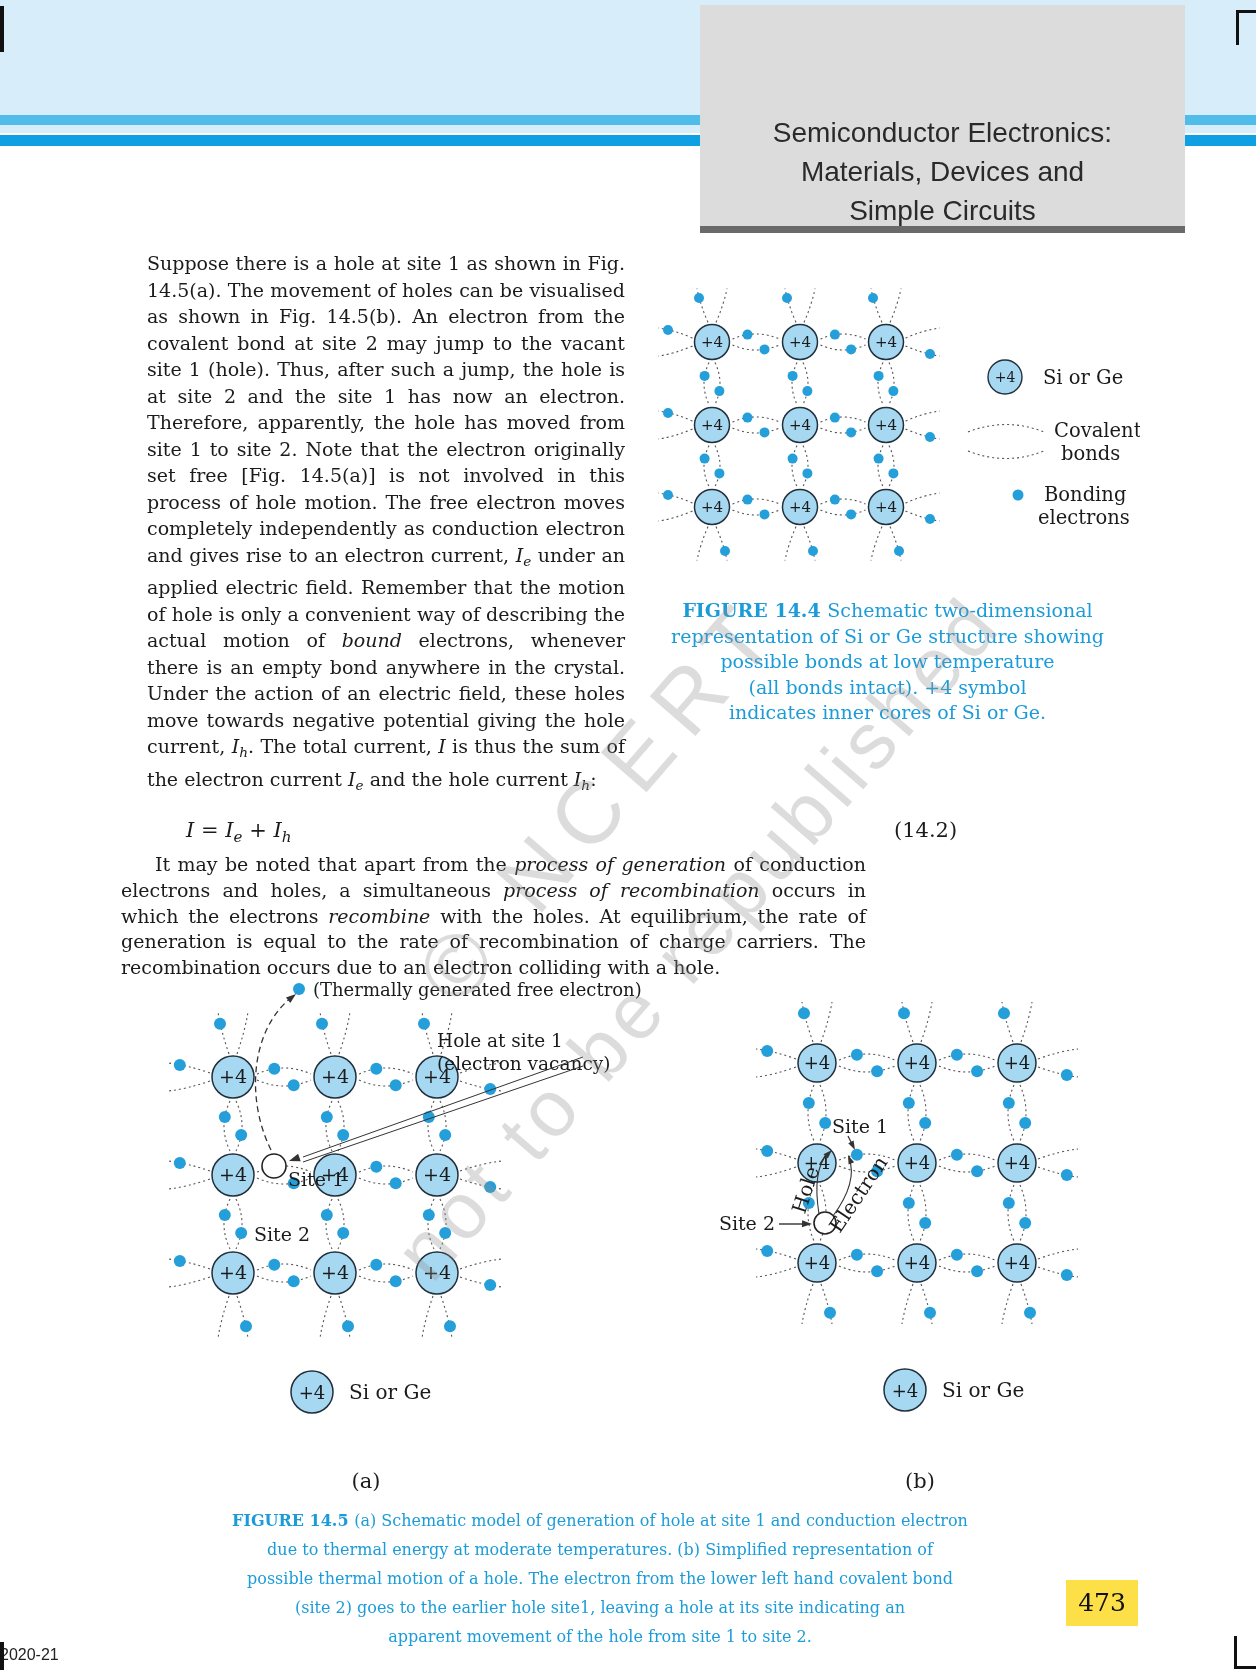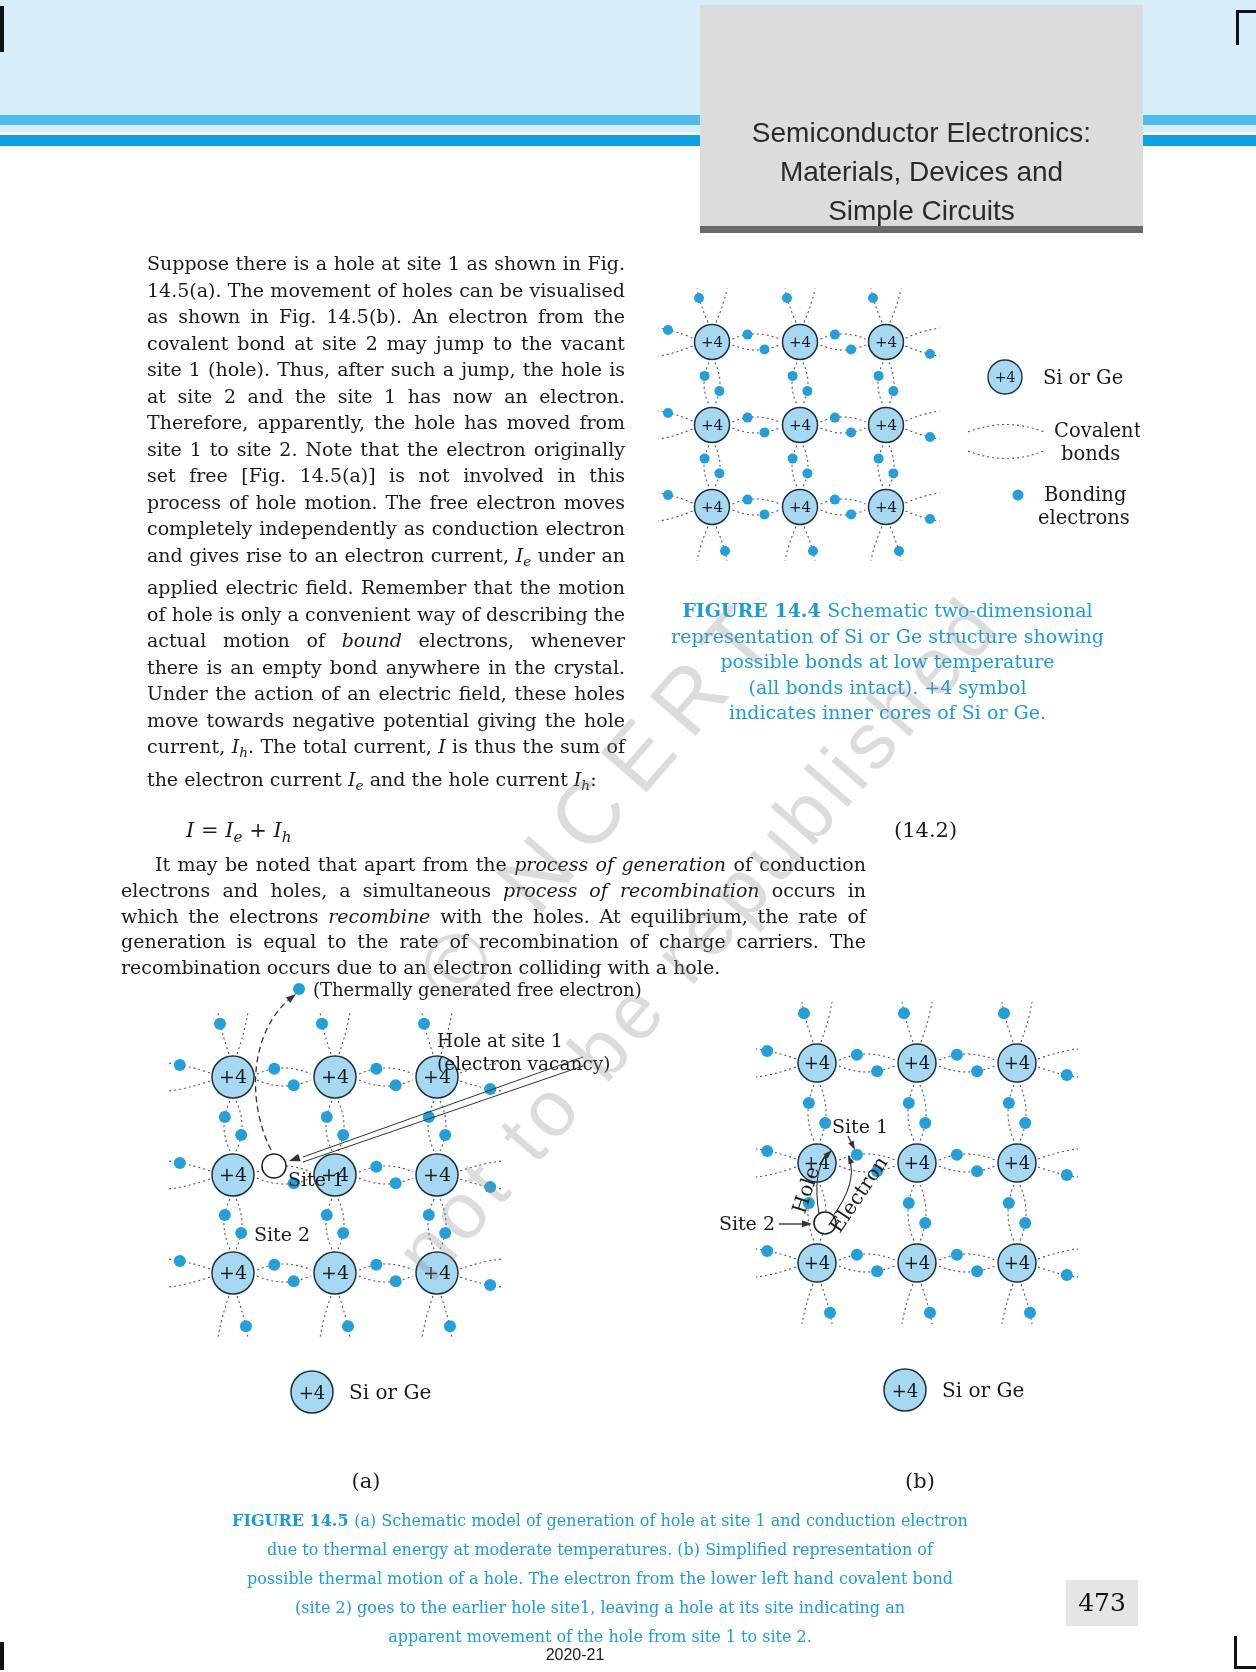--- a/index.html
+++ b/index.html
@@ -2,21 +2,21 @@
 <html><head>
 <meta charset="utf-8">
 <style>
   html,body{margin:0;padding:0;background:#fff;}
   .page{position:relative;width:1256px;height:1672px;background:#ffffff;overflow:hidden;
         font-family:"DejaVu Serif",serif;color:#1b1b1b;}
   
   .band{position:absolute;left:0;top:0;width:1256px;height:133px;}
   .stripe1{position:absolute;left:0;top:115px;width:1256px;height:10px;}
   .stripe2{position:absolute;left:0;top:135px;width:1256px;height:11px;}
-  .title-box{position:absolute;left:700px;top:5px;width:443px;height:228px;}
+  .title-box{position:absolute;left:700px;top:5px;width:485px;height:228px;}
   .title-bar{position:absolute;left:0;bottom:0;width:100%;height:7px;}
   .title-text{position:absolute;left:0;top:108px;width:100%;text-align:center;
       font-family:"Liberation Sans",sans-serif;font-size:28px;line-height:39px;color:#2a2a2a;}
   
   .para1{position:absolute;left:135px;top:250px;width:478px;font-size:19px;line-height:26.5px;text-align:justify;margin-left:12px;}
   .eq-row{position:absolute;left:170px;top:818px;width:790px;font-size:21px;margin-left:16px;}
   .eq-num{position:absolute;left:708px;top:0;}
   .para2{position:absolute;left:121px;top:852px;width:745px;font-size:19px;line-height:25.8px;text-align:justify;text-indent:34px;}
   .seg-i{font-style:italic;}
   .seg-b{font-weight:bold;}
@@ -24,21 +24,21 @@
   
   .fig144-svg{position:absolute;left:640px;top:245px;}
   .fig144-caption{position:absolute;left:640px;top:598px;width:495px;text-align:center;
       font-size:19px;line-height:25.5px;}
   .fig145-svg{position:absolute;left:0;top:900px;}
   .fig145-caption{position:absolute;left:150px;top:1506px;width:900px;text-align:center;
       font-size:16px;line-height:29px;}
   
   .pagenum{position:absolute;left:1066px;top:1580px;width:72px;height:46px;text-align:center;
       line-height:46px;font-size:25px;color:#111;}
-  .footer-year{position:absolute;left:0;top:1646px;width:1150px;text-align:center;
+  .footer-year{position:absolute;left:0;top:1646px;width:1150px;text-align:left;
       font-family:"Liberation Sans",sans-serif;font-size:16px;color:#222;}
   
   .wm{position:absolute;pointer-events:none;font-family:"Liberation Sans",sans-serif;
       color:#8f8f8f;opacity:0.30;white-space:nowrap;transform-origin:center;}
   .wm1{left:600px;top:800px;font-size:88px;letter-spacing:16px;transform:translate(-50%,-50%) rotate(-49deg);}
   .wm2{left:698px;top:938px;font-size:80px;letter-spacing:6px;transform:translate(-50%,-50%) rotate(-49deg);}
   
   .crop-tl{position:absolute;left:0;top:6px;width:4px;height:46px;background:#111;}
   .crop-tr{position:absolute;left:1236px;top:10px;width:20px;height:32px;border-left:3px solid #111;border-top:3px solid #111;}
   .crop-br{position:absolute;left:1234px;top:1636px;width:22px;height:30px;border-left:3px solid #111;border-bottom:3px solid #111;}
@@ -450,21 +450,21 @@
         <text x="864" y="298" font-size="20" fill="#1b1b1b" text-anchor="middle" transform="rotate(-56,864,298)">Electron</text>
         <circle cx="905" cy="490" r="21" fill="#a7d8f2" stroke="#22303c" stroke-width="1.5"></circle>
         <text x="905" y="497" font-size="18" fill="#1b1b1b" text-anchor="middle">+4</text>
         <text x="942" y="497" font-size="20" fill="#1b1b1b" text-anchor="start">Si or Ge</text>
         <text x="920" y="588" font-size="21" fill="#1b1b1b" text-anchor="middle">(b)</text>
       </g>
     </svg>
 
   <div class="fig145-caption" style="color: rgb(27, 156, 217);"><span class="seg-b">FIGURE 14.5 </span><span>(a) Schematic model of generation of hole at site 1 and conduction electron</span><br><span>due to thermal energy at moderate temperatures. (b) Simplified representation of</span><br><span>possible thermal motion of a hole. The electron from the lower left hand covalent bond</span><br><span>(site 2) goes to the earlier hole site1, leaving a hole at its site indicating an</span><br><span>apparent movement of the hole from site 1 to site 2.</span></div>
 
-  <div class="pagenum" style="background: #e5e5e5;">473</div>
+  <div class="pagenum" style="background: #fde047;">473</div>
   <div class="footer-year">2020-21</div>
 
   <div class="wm wm1">© NCERT</div>
   <div class="wm wm2">not to be republished</div>
 
   <div class="crop-tl"></div>
   <div class="crop-tr"></div>
   <div class="crop-br"></div>
   <div class="crop-bl"></div>
 </div>

